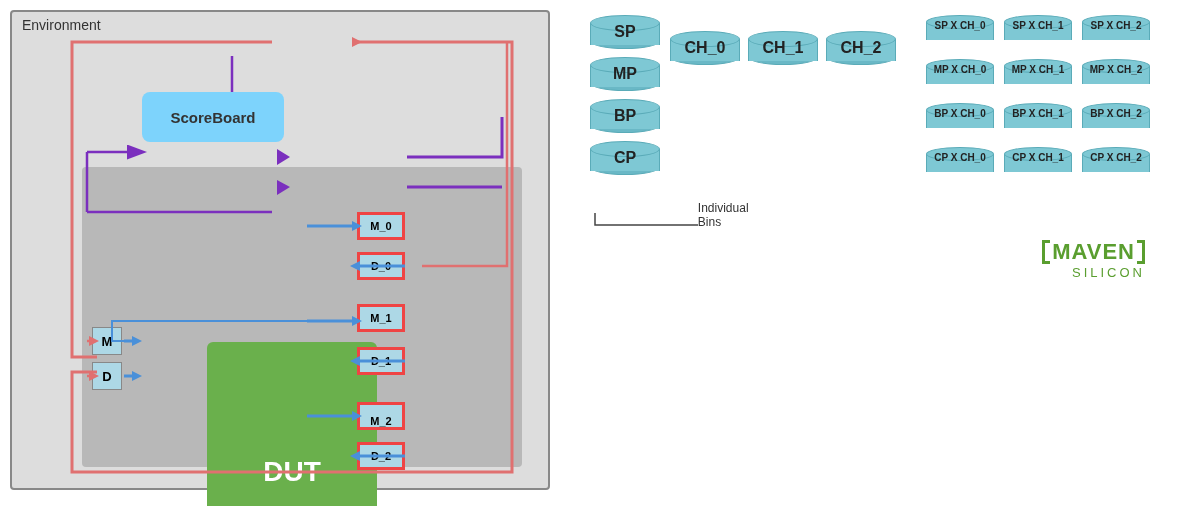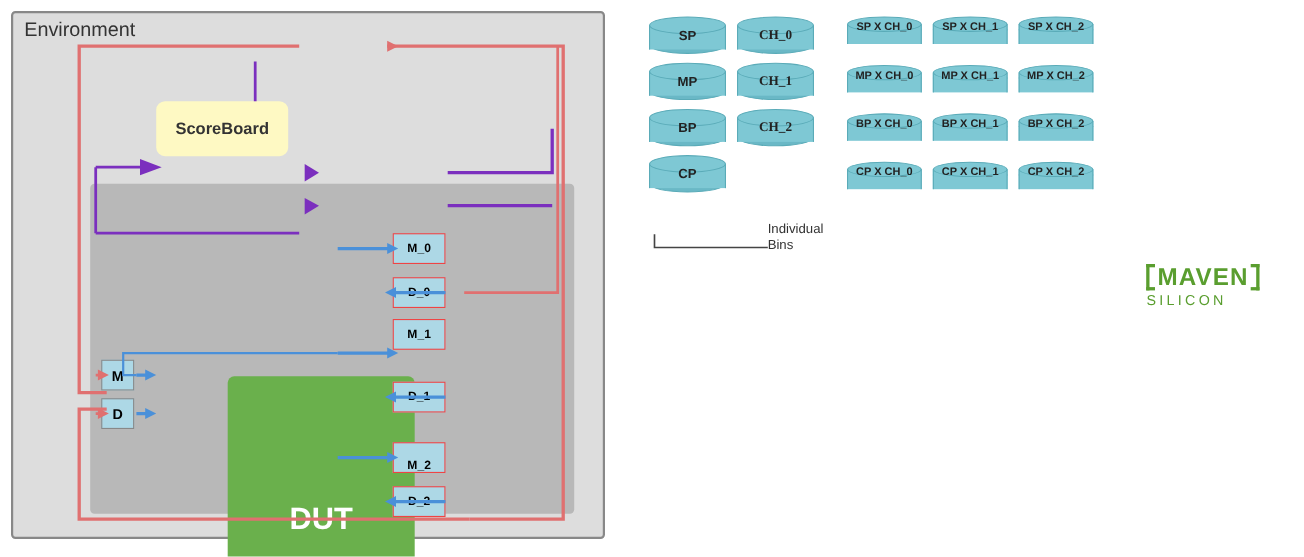--- a/index.html
+++ b/index.html
@@ -26,21 +26,21 @@
       width: 540px;
       height: 480px;
       position: relative;
       background: #ddd;
     }
 
     .env-label {
       position: absolute;
       top: 5px;
       left: 10px;
-      font-size: 18px;
+      font-size: 14px;
       color: #333;
     }
 
     
     .generator-box {
       position: absolute;
       top: 25px;
       left: 160px;
       width: 120px;
       height: 38px;
@@ -52,23 +52,23 @@
       color: white;
       font-size: 14px;
       font-weight: bold;
     }
 
     
     .scoreboard-box {
       position: absolute;
       top: 80px;
       left: 130px;
-      width: 120px;
+      width: 142px;
       height: 50px;
-      background: #fef9c3;
+      background: #7dd3fc;
       border-radius: 8px;
       display: flex;
       align-items: center;
       justify-content: center;
       color: #333;
       font-size: 15px;
       font-weight: bold;
     }
 
     
@@ -129,21 +129,21 @@
       font-size: 13px;
       font-weight: bold;
     }
 
     
     .chan-box {
       position: absolute;
       width: 48px;
       height: 28px;
       background: #add8e6;
-      border: 1px solid #ef4444;
+      border: 3px solid #ef4444;
       display: flex;
       align-items: center;
       justify-content: center;
       font-size: 11px;
       font-weight: bold;
     }
 
     
     .diagram-svg {
       position: absolute;
@@ -222,21 +222,21 @@
       background: #6ab8c6;
       border: 1px solid #5aabb8;
       border-radius: 50%;
     }
 
     .cylinder .cyl-label {
       position: absolute;
       top: 50%;
       left: 50%;
       transform: translate(-50%, -50%);
-      font-size: 12px;
+      font-size: 16px;
       font-weight: bold;
       color: #222;
       z-index: 2;
       white-space: nowrap;
       text-align: right;
     }
 
     
     .cylinder-sm {
       position: relative;
@@ -386,21 +386,21 @@
     <div class="d-box">
       <span>D</span>
     </div>
 
     <div class="chan-box" style="top:200px; left:345px;">
       <span>M_0</span>
     </div>
     <div class="chan-box" style="top:240px; left:345px;">
       <span>D_0</span>
     </div>
-    <div class="chan-box" style="top:278px; left:345px;">
+    <div class="chan-box" style="top:292px; left:345px;">
       <span>M_1</span>
     </div>
     <div class="chan-box" style="top:335px; left:345px;">
       <span>D_1</span>
     </div>
     <div class="chan-box" style="top:390px; left:345px;align-items:flex-end;">
       <span>M_2</span>
     </div>
     <div class="chan-box" style="top:430px; left:345px;">
       <span>D_2</span>
@@ -493,21 +493,21 @@
         <span class="cyl-label">BP</span>
       </div>
       <div class="cylinder">
         <div class="cyl-bottom"></div>
         <div class="cyl-body"></div>
         <div class="cyl-top"></div>
         <span class="cyl-label">CP</span>
       </div>
     </div>
 
-    <div class="cylinder-group" style="margin-top:0; justify-content: flex-start; display:flex; flex-direction:column; gap:8px;font-family:Liberation Serif, serif;">
+    <div class="cylinder-group" style="margin-top:16px; justify-content: flex-start; display:flex; flex-direction:row; gap:8px;">
       <div class="cylinder">
         <div class="cyl-bottom"></div>
         <div class="cyl-body"></div>
         <div class="cyl-top"></div>
         <span class="cyl-label">CH_0</span>
       </div>
       <div class="cylinder">
         <div class="cyl-bottom"></div>
         <div class="cyl-body"></div>
         <div class="cyl-top"></div>
@@ -609,21 +609,21 @@
       <svg class="brace-svg" width="160" height="18">
         <path d="M 5,2 L 5,14 L 155,14 L 155,2" stroke="#444" stroke-width="1.5" fill="none"></path>
       </svg>
       <span class="brace-text">Individual Bins</span>
     </div>
     <div style="width:18px;"></div>
 
   </div>
 
   <div class="maven-logo">
-    <div style="display:flex; flex-direction:column; align-items:flex-start;">
+    <div style="display:flex; flex-direction:column; align-items:flex-end;">
       <div style="display:flex; align-items:center;">
         <div class="maven-bracket-left"></div>
         <span class="maven-text">MAVEN</span>
         <div class="maven-bracket-right"></div>
       </div>
       <span class="silicon-text">SILICON</span>
     </div>
   </div>
 </div>
 

